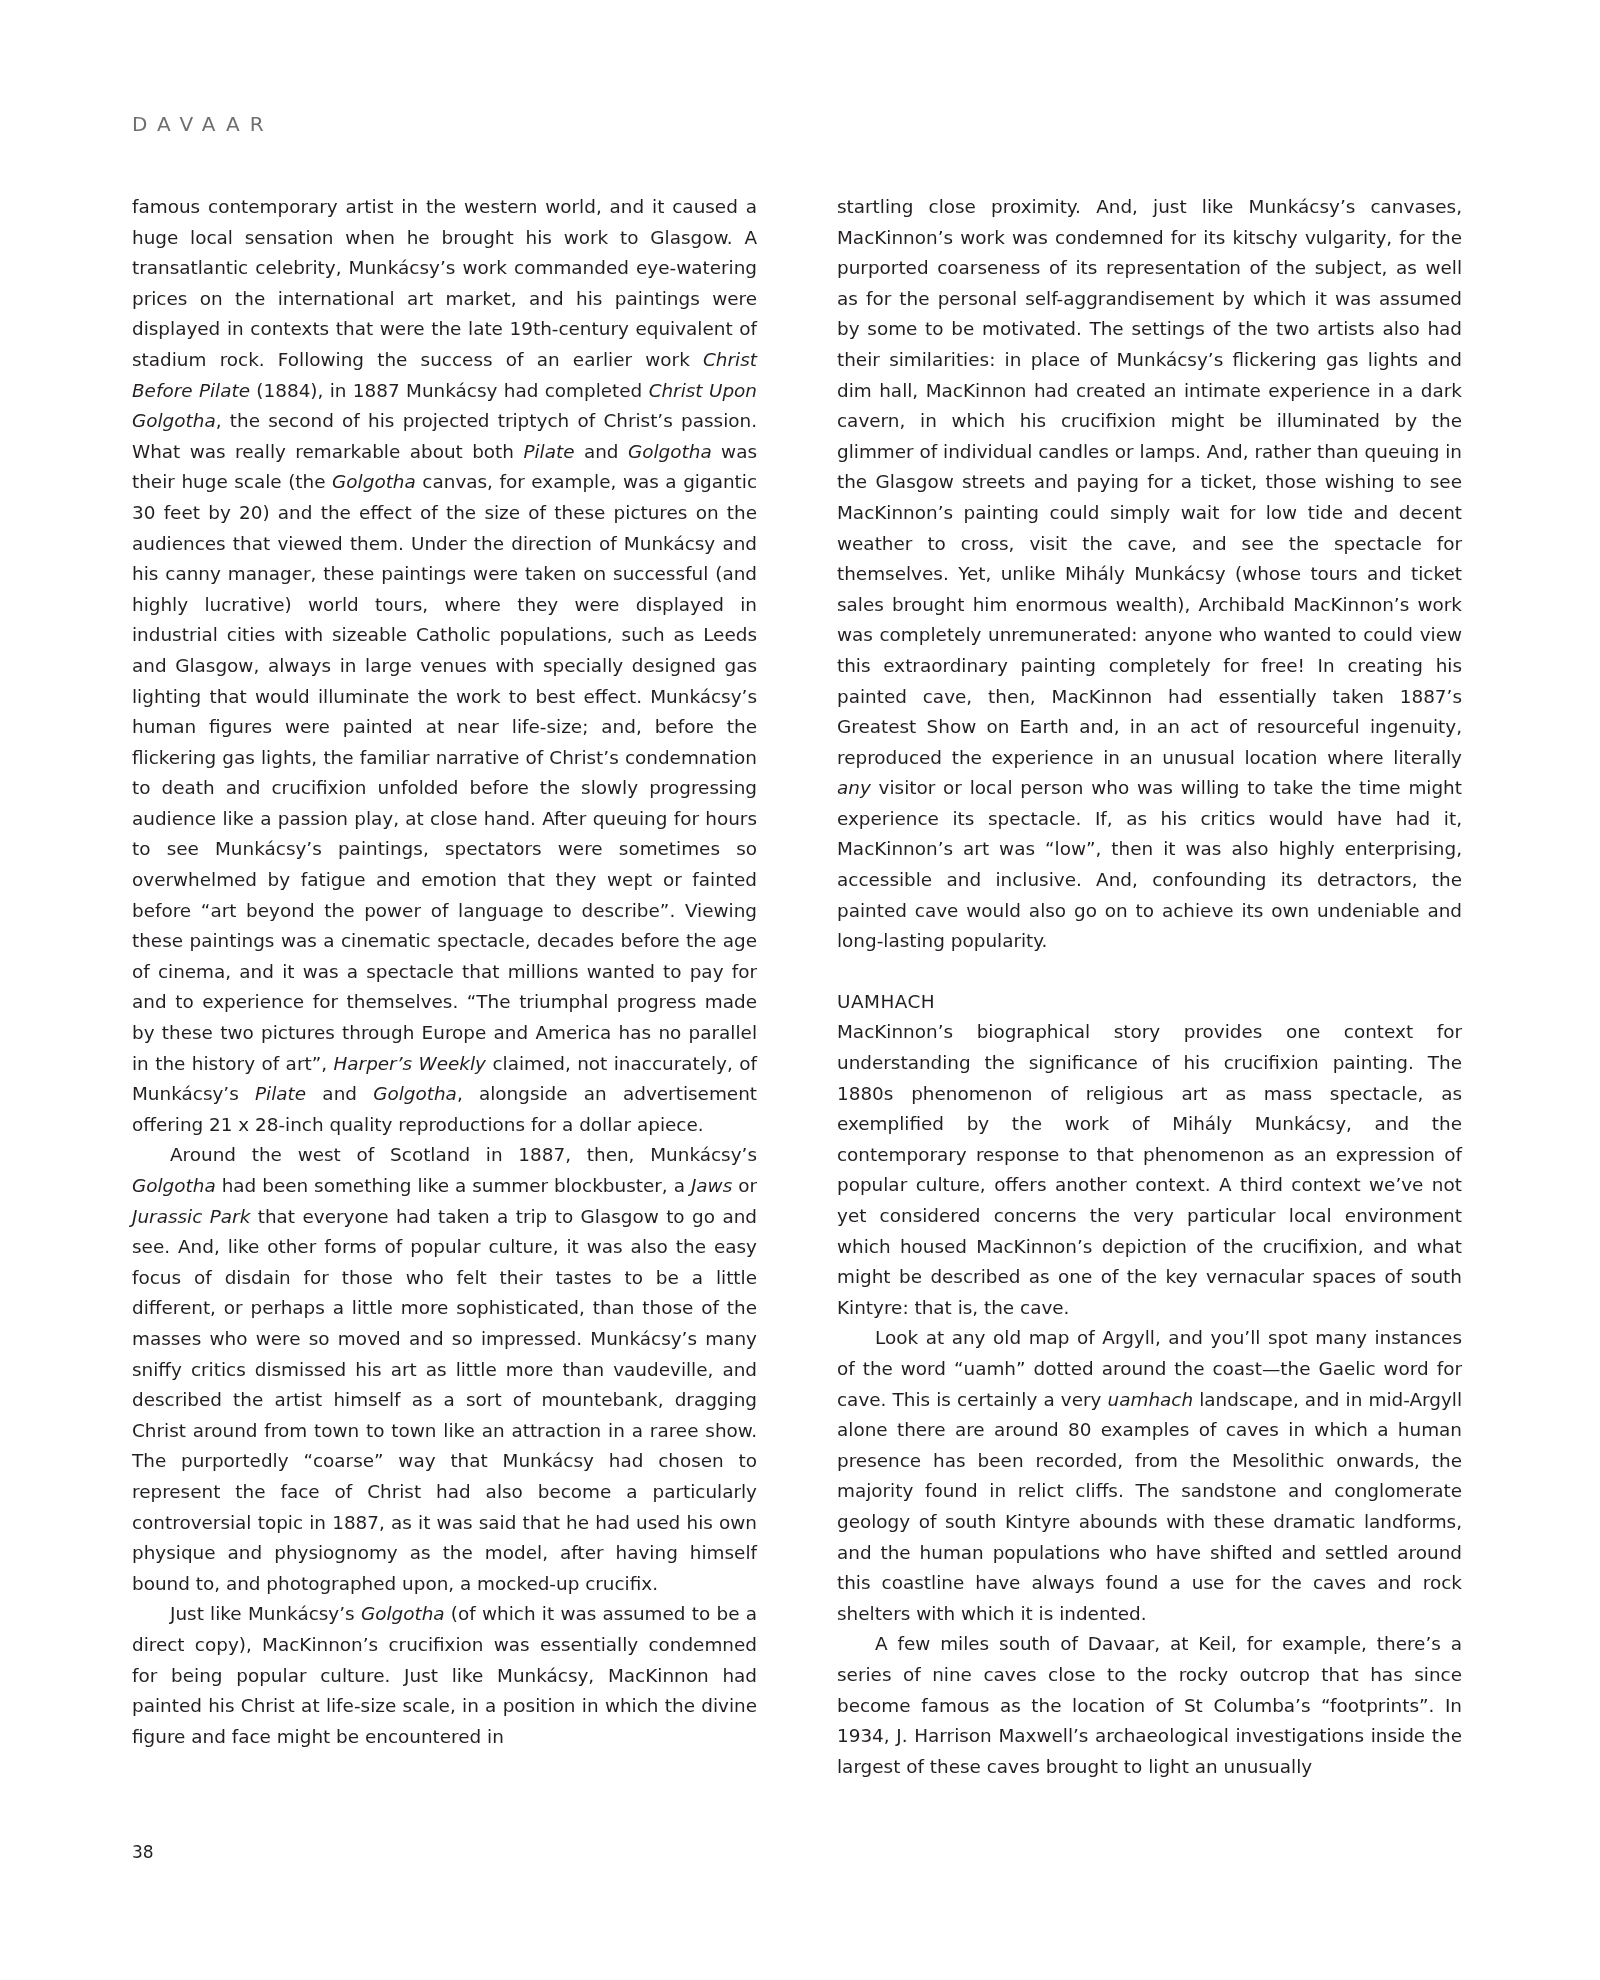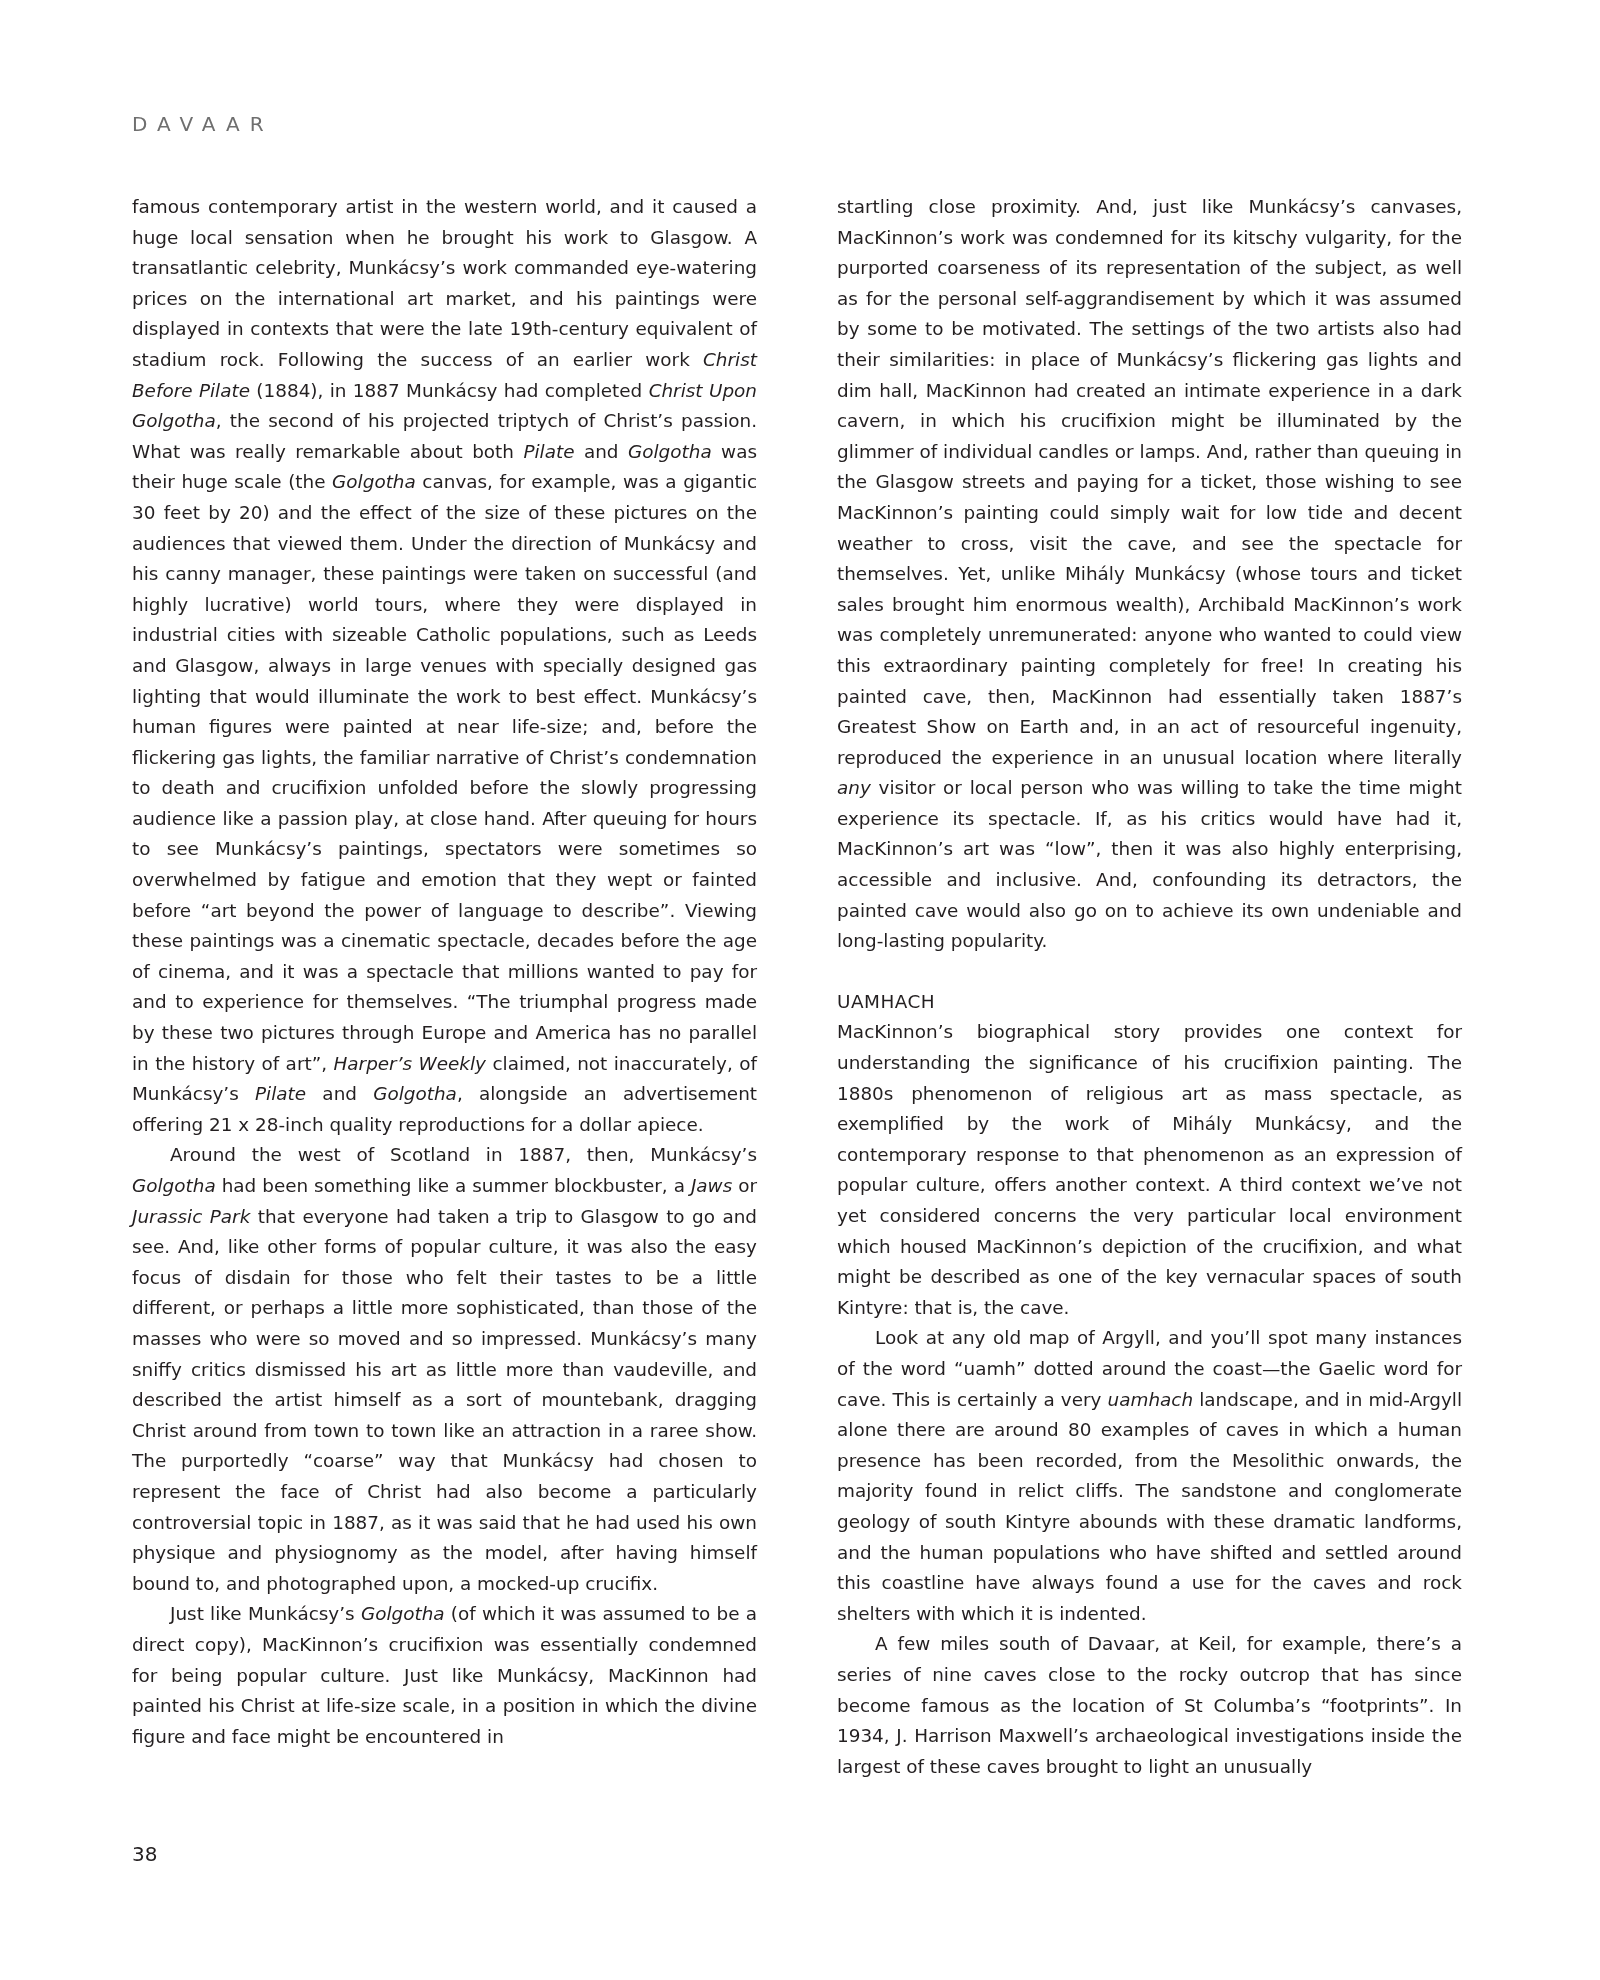--- a/index.html
+++ b/index.html
@@ -57,21 +57,21 @@
     letter-spacing: 0.5px;
   }
   .gap-before {
     margin-top: 30px;
   }
   i { font-style: italic; }
   .folio {
     position: absolute;
     left: 132px;
     top: 1842px;
-    font-size: 20px;
+    font-size: 17px;
     color: #231f20;
   }
 </style>
 </head>
 <body>
 
 <div class="page">
 
   <div class="running-head">DAVAAR</div>
 

